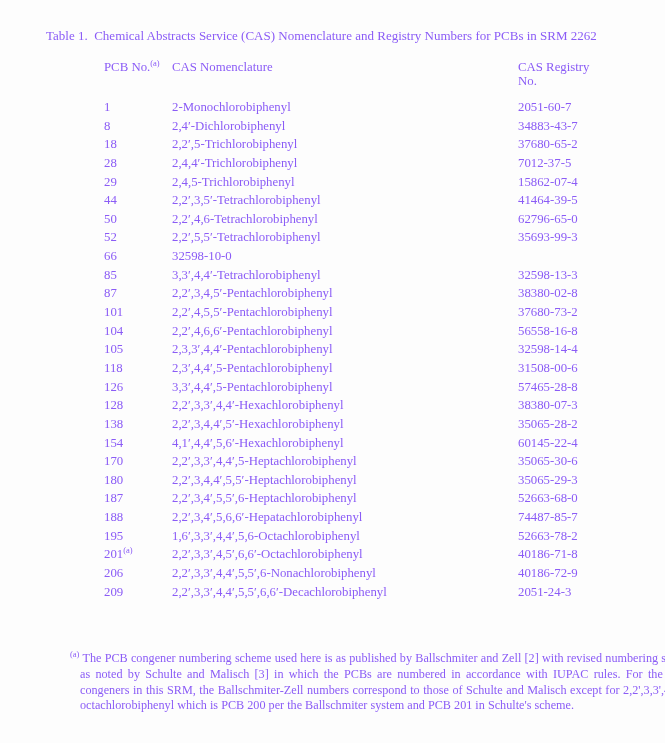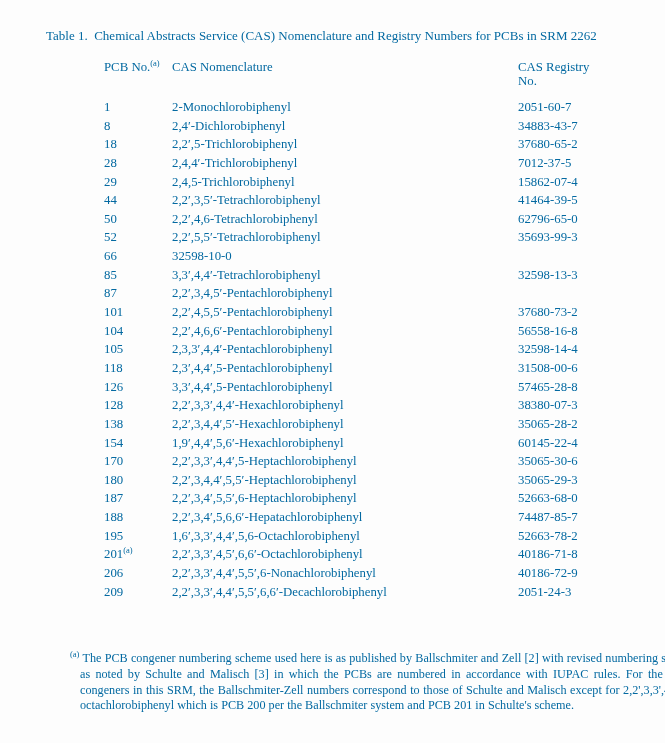--- a/index.html
+++ b/index.html
@@ -65,21 +65,21 @@
     line-height: 15.8px;
     text-align: justify;
     padding-left: 10px;
     text-indent: -10px;
     margin-left: 48px;
   }
 </style>
 </head>
 <body>
 
-<div class="page" style="background: rgb(253, 253, 253); color: #0369a1;">
+<div class="page" style="background: rgb(253, 253, 253); color: #8b5cf6;">
 
   <div class="doc-title">Table 1.  Chemical Abstracts Service (CAS) Nomenclature and Registry Numbers for PCBs in SRM 2262</div>
 
   <div class="cas-table">
 
     <div class="thead">
       <div class="th"><span>PCB No.</span><sup class="fn-sup">(a)</sup></div>
       <div class="th"><span>CAS Nomenclature</span></div>
       <div class="th th-registry">
         <span>CAS Registry</span>
@@ -143,20 +143,21 @@
 
       <div class="tr">
         <div class="td"><span class="no-text">85</span><sup class="fn-sup no-sup"></sup></div>
         <div class="td td-name">3,3′,4,4′-Tetrachlorobiphenyl</div>
         <div class="td td-cas">32598-13-3</div>
       </div>
 
       <div class="tr">
         <div class="td"><span class="no-text">87</span><sup class="fn-sup no-sup"></sup></div>
         <div class="td td-name">2,2′,3,4,5′-Pentachlorobiphenyl</div>
+        <div class="td td-cas">38380-02-8</div>
       </div>
 
       <div class="tr">
         <div class="td"><span class="no-text">101</span><sup class="fn-sup no-sup"></sup></div>
         <div class="td td-name">2,2′,4,5,5′-Pentachlorobiphenyl</div>
         <div class="td td-cas">37680-73-2</div>
       </div>
 
       <div class="tr">
         <div class="td"><span class="no-text">104</span><sup class="fn-sup no-sup"></sup></div>
@@ -190,21 +191,21 @@
 
       <div class="tr">
         <div class="td"><span class="no-text">138</span><sup class="fn-sup no-sup"></sup></div>
         <div class="td td-name">2,2′,3,4,4′,5′-Hexachlorobiphenyl</div>
         <div class="td td-cas">35065-28-2</div>
       </div>
 
 
       <div class="tr">
         <div class="td"><span class="no-text">154</span><sup class="fn-sup no-sup"></sup></div>
-        <div class="td td-name">1,9′,4,4′,5,6′-Hexachlorobiphenyl</div>
+        <div class="td td-name">4,1′,4,4′,5,6′-Hexachlorobiphenyl</div>
         <div class="td td-cas">60145-22-4</div>
       </div>
 
       <div class="tr">
         <div class="td"><span class="no-text">170</span><sup class="fn-sup no-sup"></sup></div>
         <div class="td td-name">2,2′,3,3′,4,4′,5-Heptachlorobiphenyl</div>
         <div class="td td-cas">35065-30-6</div>
       </div>
 
       <div class="tr">

